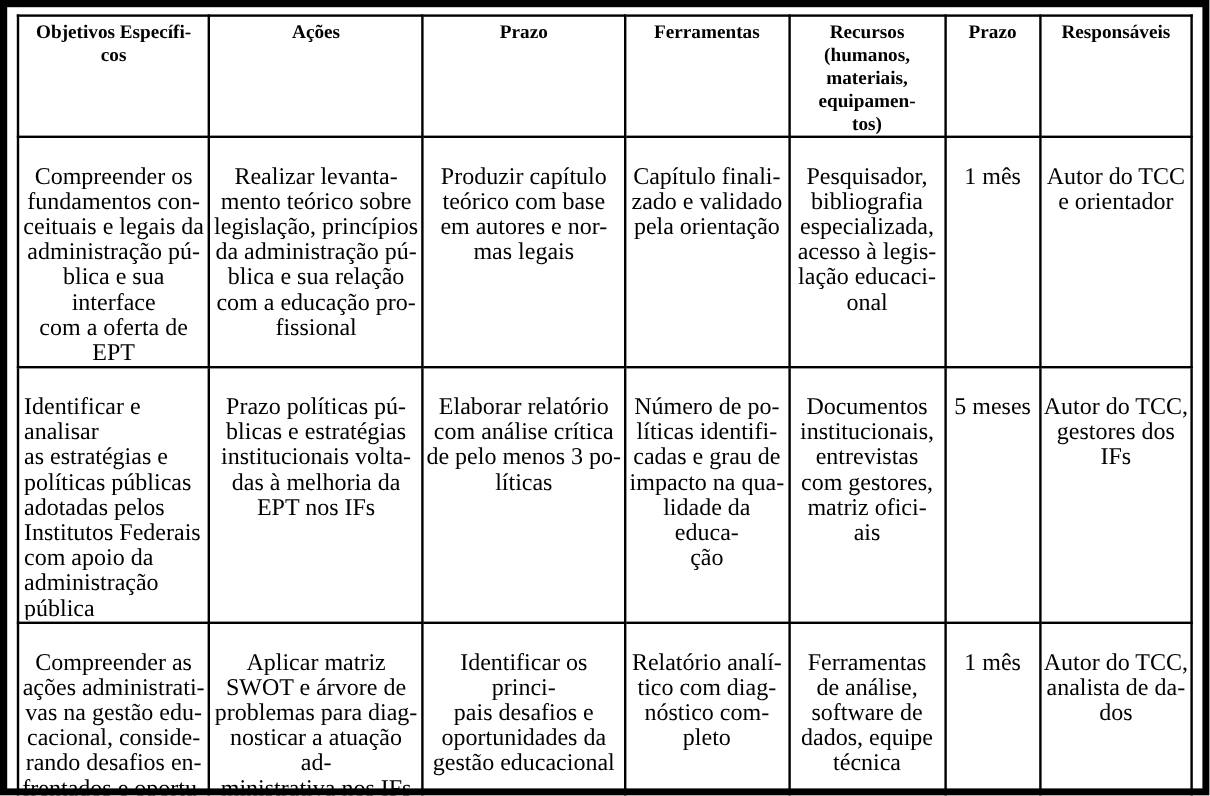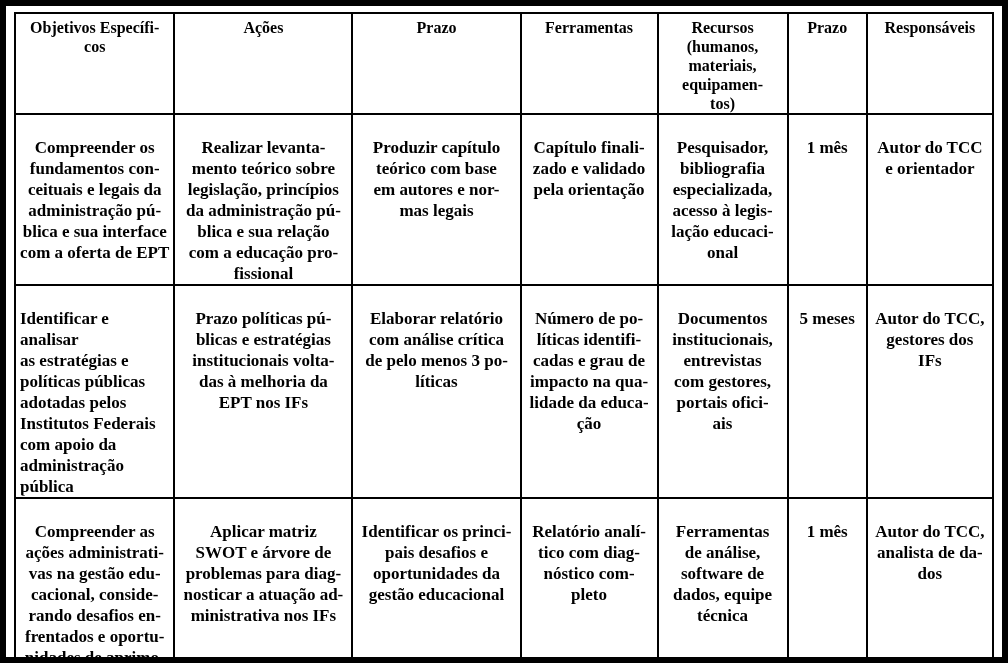--- a/index.html
+++ b/index.html
@@ -32,24 +32,23 @@
     box-sizing: border-box;
     overflow: hidden;
   }
   .plan-table th {
     font-size: 16px;
     line-height: 19px;
     font-weight: bold;
     padding: 4px 2px 0 2px;
   }
   .plan-table td {
-    font-size: 17px;
+    font-size: 20px;
     line-height: 21px;
     padding: 22px 2px 0 2px;
-    font-weight: bold;
   }
   .plan-table td.align-left {
     text-align: left;
     padding-left: 4px;
     border-radius: 10px;
   }
   tr.header-row   { height: 95px; }
   tr.body-row-1   { height: 170px; }
   tr.body-row-2   { height: 192px; }
   tr.body-row-3   { height: auto; }
@@ -135,21 +134,21 @@
       <td>Número de po-
 líticas identifi-
 cadas e grau de
 impacto na qua-
 lidade da educa-
 ção</td>
       <td>Documentos
 institucionais,
 entrevistas
 com gestores,
-portais ofici-
+matriz ofici-
 ais</td>
       <td>5 meses</td>
       <td>Autor do TCC,
 gestores dos
 IFs</td>
     </tr>
     <tr class="body-row-3">
       <td>Compreender as
 ações administrati-
 vas na gestão edu-

